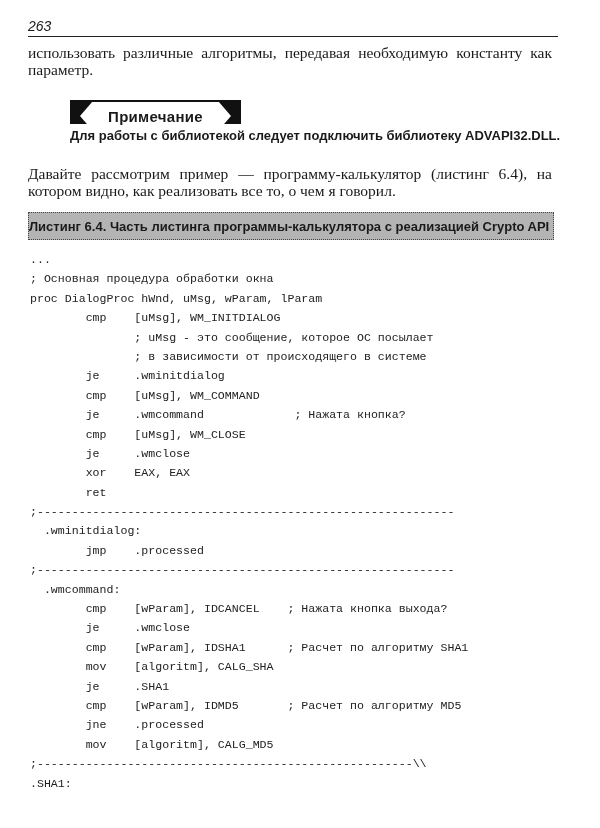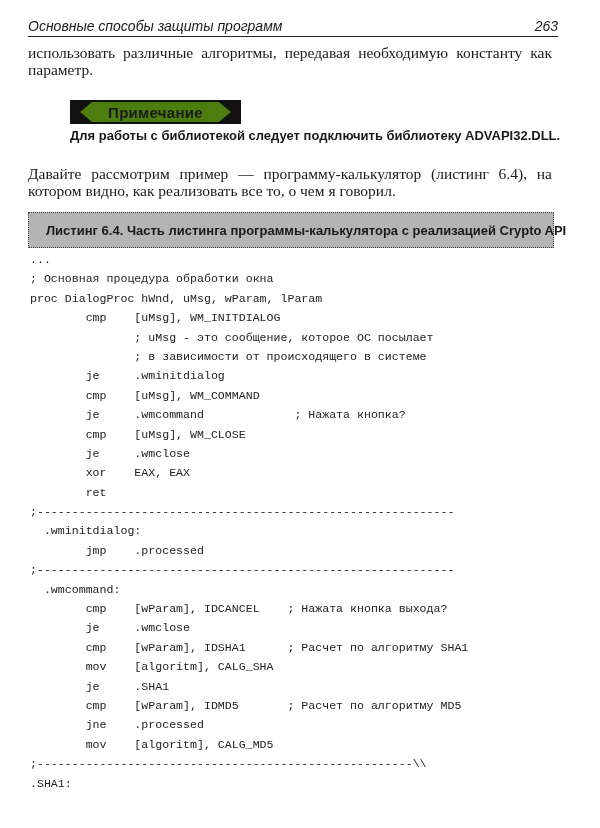--- a/index.html
+++ b/index.html
@@ -46,22 +46,22 @@
       top: 100px;
       width: 171px;
       height: 24px;
       background: #111;
     }
     .note-inner {
       position: absolute;
       left: 10px;
       top: 2px;
       width: 151px;
-      height: 20px;
-      background: #4d7c0f;
+      height: 28px;
+      background: #ffffff;
       clip-path: polygon(8% 0, 92% 0, 100% 50%, 92% 100%, 8% 100%, 0 50%);
       display: flex;
       align-items: center;
       justify-content: center;
       font-family: "Liberation Sans", sans-serif;
       font-weight: bold;
       font-size: 15px;
       letter-spacing: 0.3px;
     }
     .note-text {
@@ -70,50 +70,49 @@
       top: 128px;
       font-family: "Liberation Sans", sans-serif;
       font-size: 13px;
       font-weight: bold;
     }
     .listing-header {
       position: absolute;
       left: 28px;
       top: 212px;
       width: 526px;
-      height: 36px;
+      height: 28px;
       background: #b4b4b4;
       border: 1px dotted #444;
       box-sizing: border-box;
       font-family: "Liberation Sans", sans-serif;
       font-weight: bold;
       font-size: 13px;
       display: flex;
       align-items: center;
-      padding-left: 17px;
+      padding-left: 0;
       white-space: nowrap;
     }
     .code {
       position: absolute;
       left: 30px;
       top: 250px;
       margin: 0;
       font-family: "Liberation Mono", monospace;
       font-size: 11.6px;
       line-height: 19.4px;
       color: #222;
       white-space: pre;
     }
     .code-line { display: block; height: 19.4px; }
   </style>
 </head>
 <body>
 
 <div class="running-header">
-  <span>Основные способы защиты программ</span>
   <span>263</span>
 </div>
 
 <div class="body-text p1">использовать различные алгоритмы, передавая необходимую константу как параметр.</div>
 
 <div class="note-badge">
   <div class="note-inner">Примечание</div>
 </div>
 <div class="note-text">Для работы с библиотекой следует подключить библиотеку ADVAPI32.DLL.</div>
 

